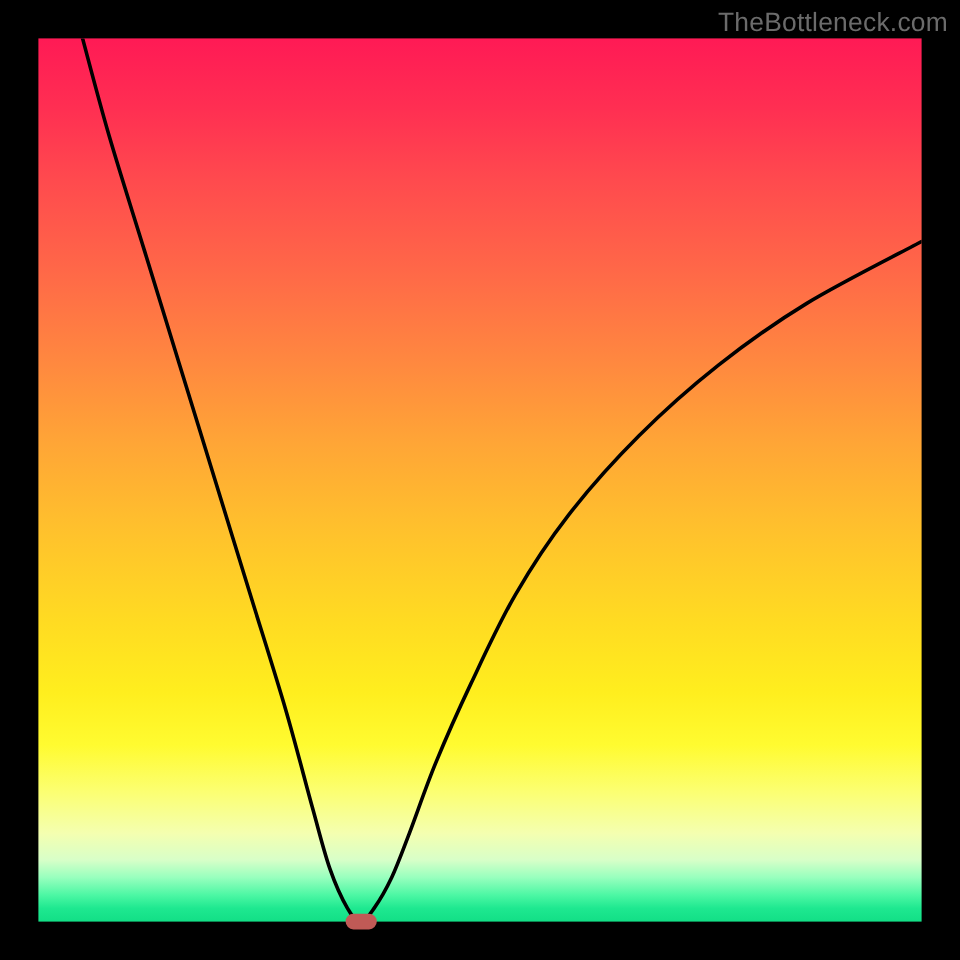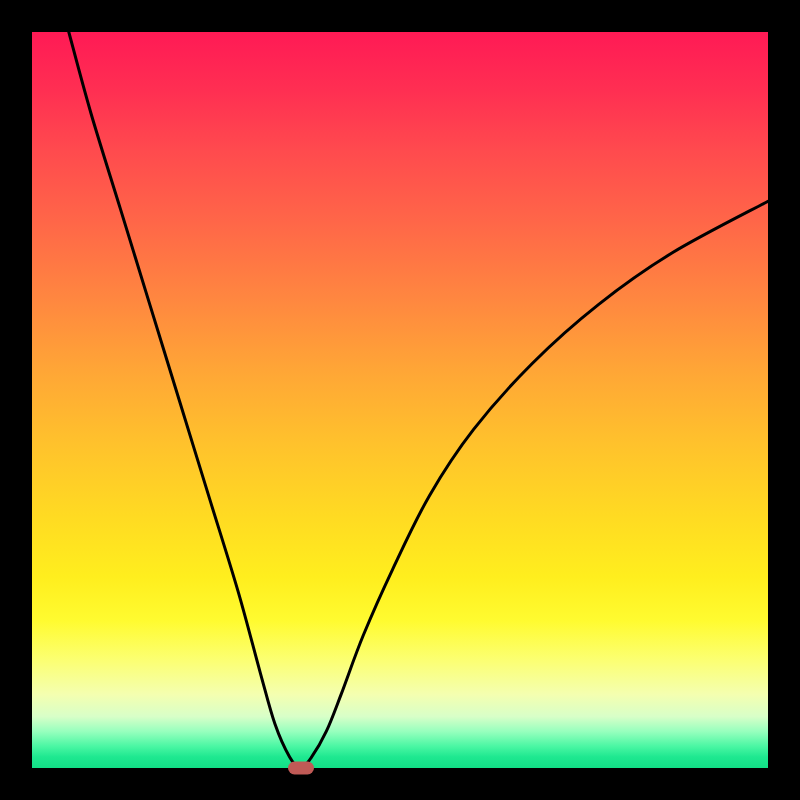--- a/index.html
+++ b/index.html
@@ -71,20 +71,21 @@
     border-radius: 7px;
     background: #c05a56;
     transform: translate(-50%, -50%);
   }
 </style>
 </head>
 <body>
 
 <div class="frame">
 
+  <div class="watermark">TheBottleneck.com</div>
 
   <div class="plot">
     <svg class="curve" viewBox="0 0 736 736" preserveAspectRatio="none">
       <path id="curve-path" d="M 36.800000000000004 0 C 40.480000000000004 13.49333333333334, 50.29333333333334 51.52000000000004, 58.88 80.96000000000004 C 67.46666666666667 110.40000000000003, 78.50666666666666 144.74666666666667, 88.32 176.64 C 98.13333333333333 208.5333333333333, 107.94666666666667 240.42666666666665, 117.76 272.32 C 127.57333333333334 304.2133333333333, 137.38666666666668 336.1066666666667, 147.20000000000002 368 C 157.01333333333335 399.8933333333333, 166.82666666666665 431.7866666666667, 176.64 463.68 C 186.45333333333332 495.5733333333333, 197.49333333333334 529.9200000000001, 206.08 559.36 C 214.66666666666669 588.8, 222.02666666666667 618.2399999999999, 228.16 640.3199999999999 C 234.29333333333332 662.4, 237.97333333333336 677.7333333333333, 242.88000000000002 691.84 C 247.7866666666667 705.9466666666667, 253.30666666666664 717.6, 257.59999999999997 724.96 C 261.8933333333333 732.32, 264.96 736, 268.64 736 C 272.32 736, 275.38666666666666 731.0933333333334, 279.68 724.96 C 283.97333333333336 718.8266666666667, 289.49333333333334 709.6266666666668, 294.40000000000003 699.2 C 299.30666666666673 688.7733333333333, 302.9866666666667 678.3466666666667, 309.12 662.4 C 315.25333333333333 646.4533333333333, 322.61333333333334 624.3733333333333, 331.2 603.52 C 339.78666666666663 582.6666666666666, 349.59999999999997 560.5866666666666, 360.64 537.28 C 371.68 513.9733333333334, 383.9466666666667 486.9866666666667, 397.44000000000005 463.68 C 410.9333333333334 440.37333333333333, 424.4266666666666 419.52, 441.59999999999997 397.44 C 458.7733333333333 375.36, 479.62666666666667 352.05333333333334, 500.48 331.2 C 521.3333333333334 310.34666666666664, 543.4133333333334 290.71999999999997, 566.72 272.32 C 590.0266666666666 253.92000000000002, 612.1066666666667 237.97333333333341, 640.32 220.80000000000007 C 668.5333333333334 203.62666666666672, 720.0533333333333 177.86666666666665, 736 169.27999999999997" fill="none" stroke="#000000" stroke-width="3" stroke-linecap="round" stroke-linejoin="round"></path>
     </svg>
     <div class="marker" id="min-marker" style="left: 268.64px; top: 736px; background: rgb(192, 90, 86);"></div>
   </div>
 
 </div>
 

